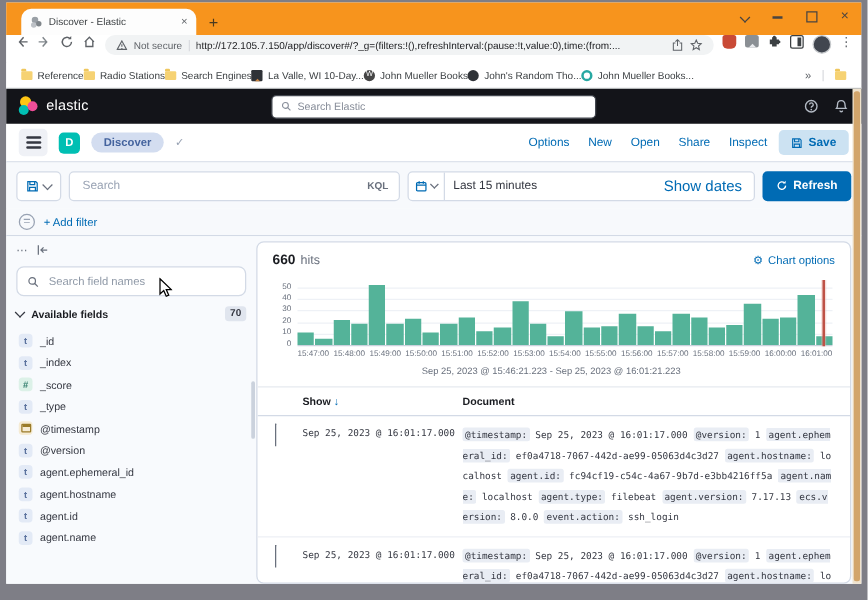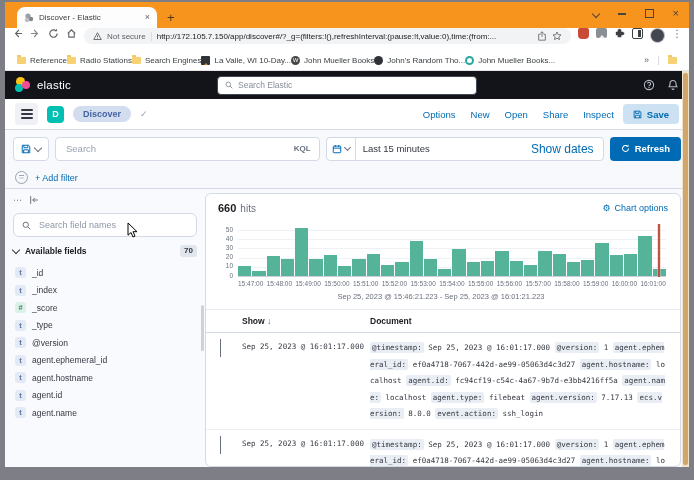--- a/index.html
+++ b/index.html
@@ -383,20 +383,24 @@
             <span class="fi fi-string">t</span>
             <span class="field-name">_index</span>
           </div>
           <div class="field-item">
             <span class="fi fi-number">#</span>
             <span class="field-name">_score</span>
           </div>
           <div class="field-item">
             <span class="fi fi-string">t</span>
             <span class="field-name">_type</span>
+          </div>
+          <div class="field-item">
+            <span class="fi fi-date"></span>
+            <span class="field-name">@timestamp</span>
           </div>
           <div class="field-item">
             <span class="fi fi-string">t</span>
             <span class="field-name">@version</span>
           </div>
           <div class="field-item">
             <span class="fi fi-string">t</span>
             <span class="field-name">agent.ephemeral_id</span>
           </div>
           <div class="field-item">

